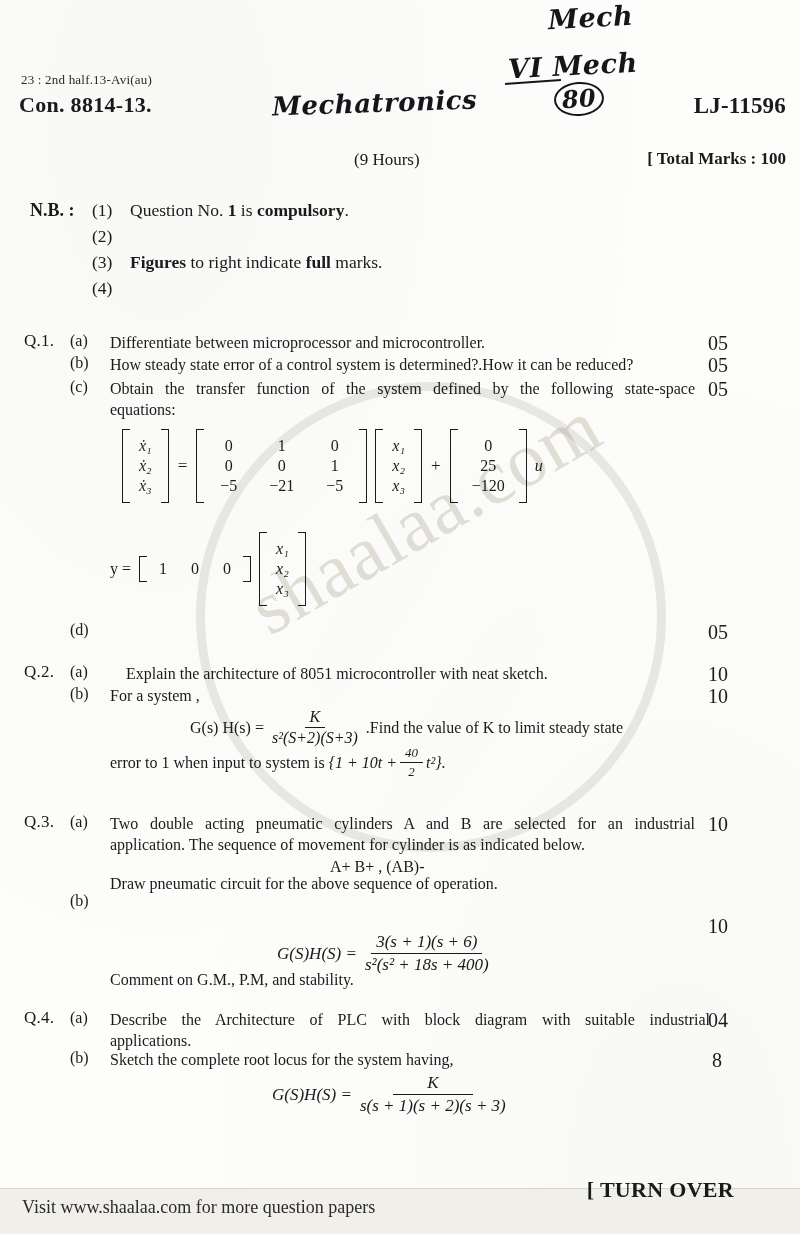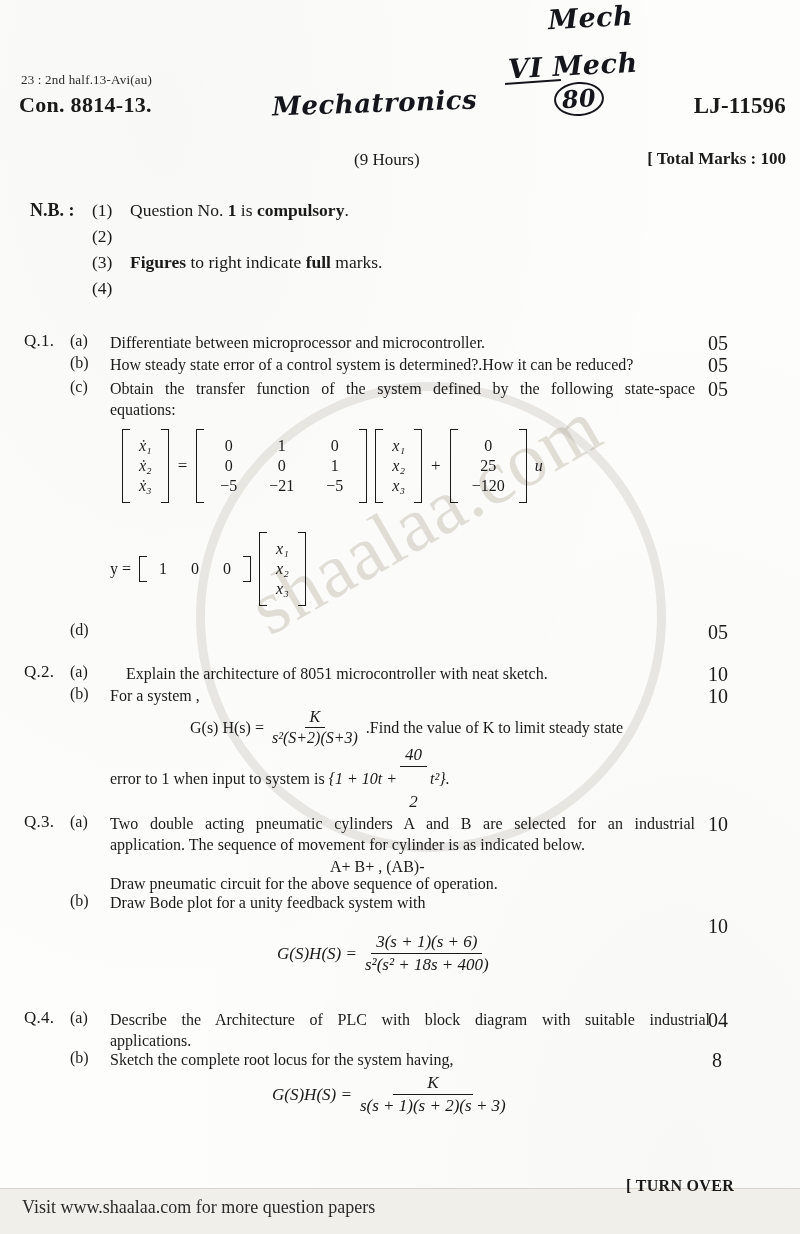--- a/index.html
+++ b/index.html
@@ -206,27 +206,27 @@
     padding: 0 5px 1px 5px;
     border-bottom: 1.4px solid #1a1a1a;
     font-style: italic;
     white-space: nowrap;
   }
   .frac .deno {
     padding: 1px 5px 0 5px;
     font-style: italic;
     white-space: nowrap;
   }
-  .frac.small { font-size: 17px; gap: 24px; }
+  .frac.small { font-size: 13px; }
   .ital { font-style: italic; }
 
   
   .turn-over {
     position: absolute; right: 66px; top: 1177px;
-    font-size: 16px; font-weight: 700; letter-spacing: 0.3px;
+    font-size: 22px; font-weight: 700; letter-spacing: 0.3px;
   }
   .footer-bar {
     position: absolute; left: 0; top: 1188px;
     width: 800px; height: 46px;
     background: #f1efe9;
     border-top: 1px solid #d8d4ca;
   }
   .footer-text {
     position: absolute; left: 22px; top: 1197px;
     font-size: 18px; color: #2b2b2b;
@@ -431,30 +431,30 @@
 
   <div class="q-label layer" style="left:24px; top:812px;">Q.3.</div>
   <div class="q-part layer" style="left:70px; top:813px;">(a)</div>
   <div class="q-text layer justify" style="left:110px; top:813px; width:585px;">Two  double  acting  pneumatic  cylinders  A  and  B  are  selected  for  an  industrial</div>
   <div class="q-text layer" style="left:110px; top:834px;">application. The sequence of movement for cylinder is as indicated below.</div>
   <div class="q-text layer" style="left:330px; top:856px;">A+ B+ , (AB)-</div>
   <div class="q-text layer" style="left:110px; top:873px;">Draw pneumatic circuit for the above sequence of operation.</div>
   <div class="marks layer" style="top:813px;">10</div>
 
   <div class="q-part layer" style="left:70px; top:892px;">(b)</div>
-  <div class="q-text layer" style="left:110px; top:892px;">Draw Bode plot for a unity feedback system with</div>
   <div class="marks layer" style="top:915px;">10</div>
 
   <div class="eq layer" style="left:277px; top:932px; display:flex; align-items:center; font-size:17px;">
     <span class="ital">G(S)H(S) =</span>
     <span class="frac" style="font-size:17px;">
       <span class="nume">3(s + 1)(s + 6)</span>
       <span class="deno">s²(s² + 18s + 400)</span>
     </span>
   </div>
+  <div class="q-text layer" style="left:110px; top:969px;">Comment on G.M., P.M, and stability.</div>
 
   <div class="q-label layer" style="left:24px; top:1008px;">Q.4.</div>
   <div class="q-part layer" style="left:70px; top:1009px;">(a)</div>
   <div class="q-text layer justify" style="left:110px; top:1009px; width:600px;">Describe  the  Architecture  of  PLC  with  block  diagram  with  suitable  industrial</div>
   <div class="q-text layer" style="left:110px; top:1030px;">applications.</div>
   <div class="marks layer" style="top:1009px;">04</div>
 
   <div class="q-part layer" style="left:70px; top:1049px;">(b)</div>
   <div class="q-text layer" style="left:110px; top:1049px;">Sketch the complete root locus for the system having,</div>
   <div class="marks layer" style="top:1049px; right:78px;">8</div>

